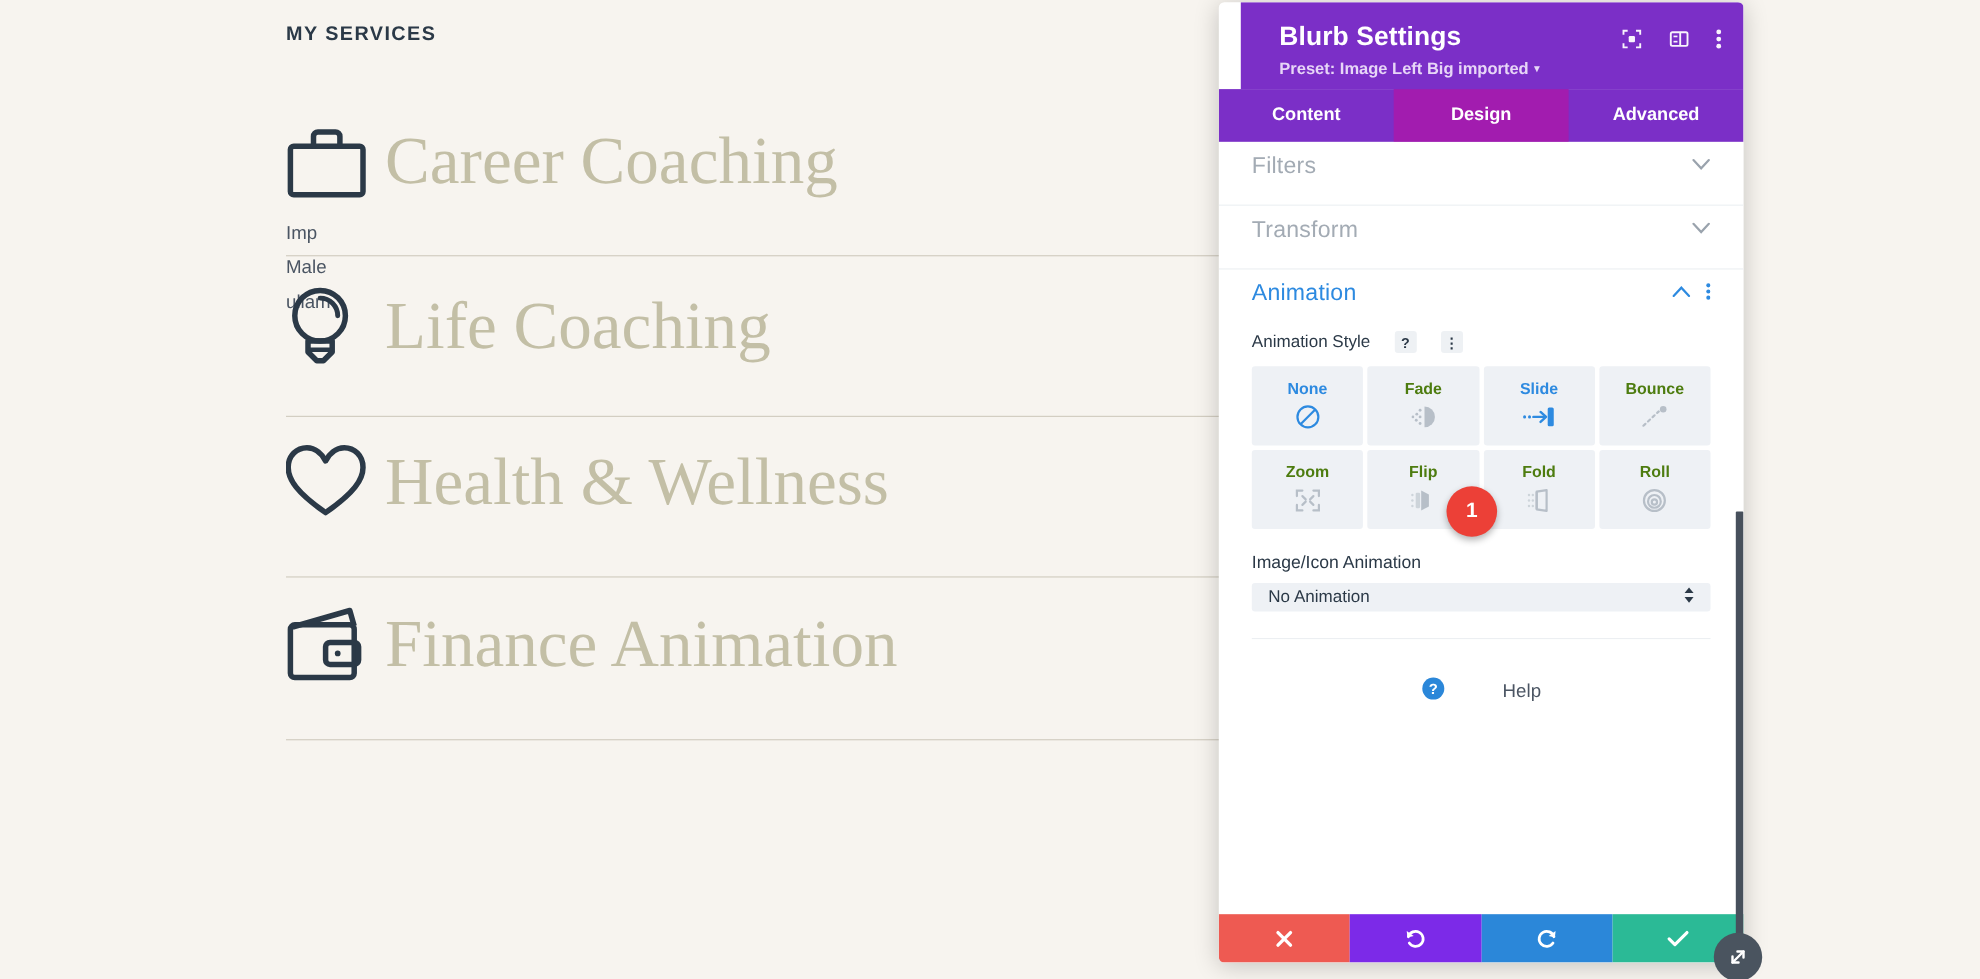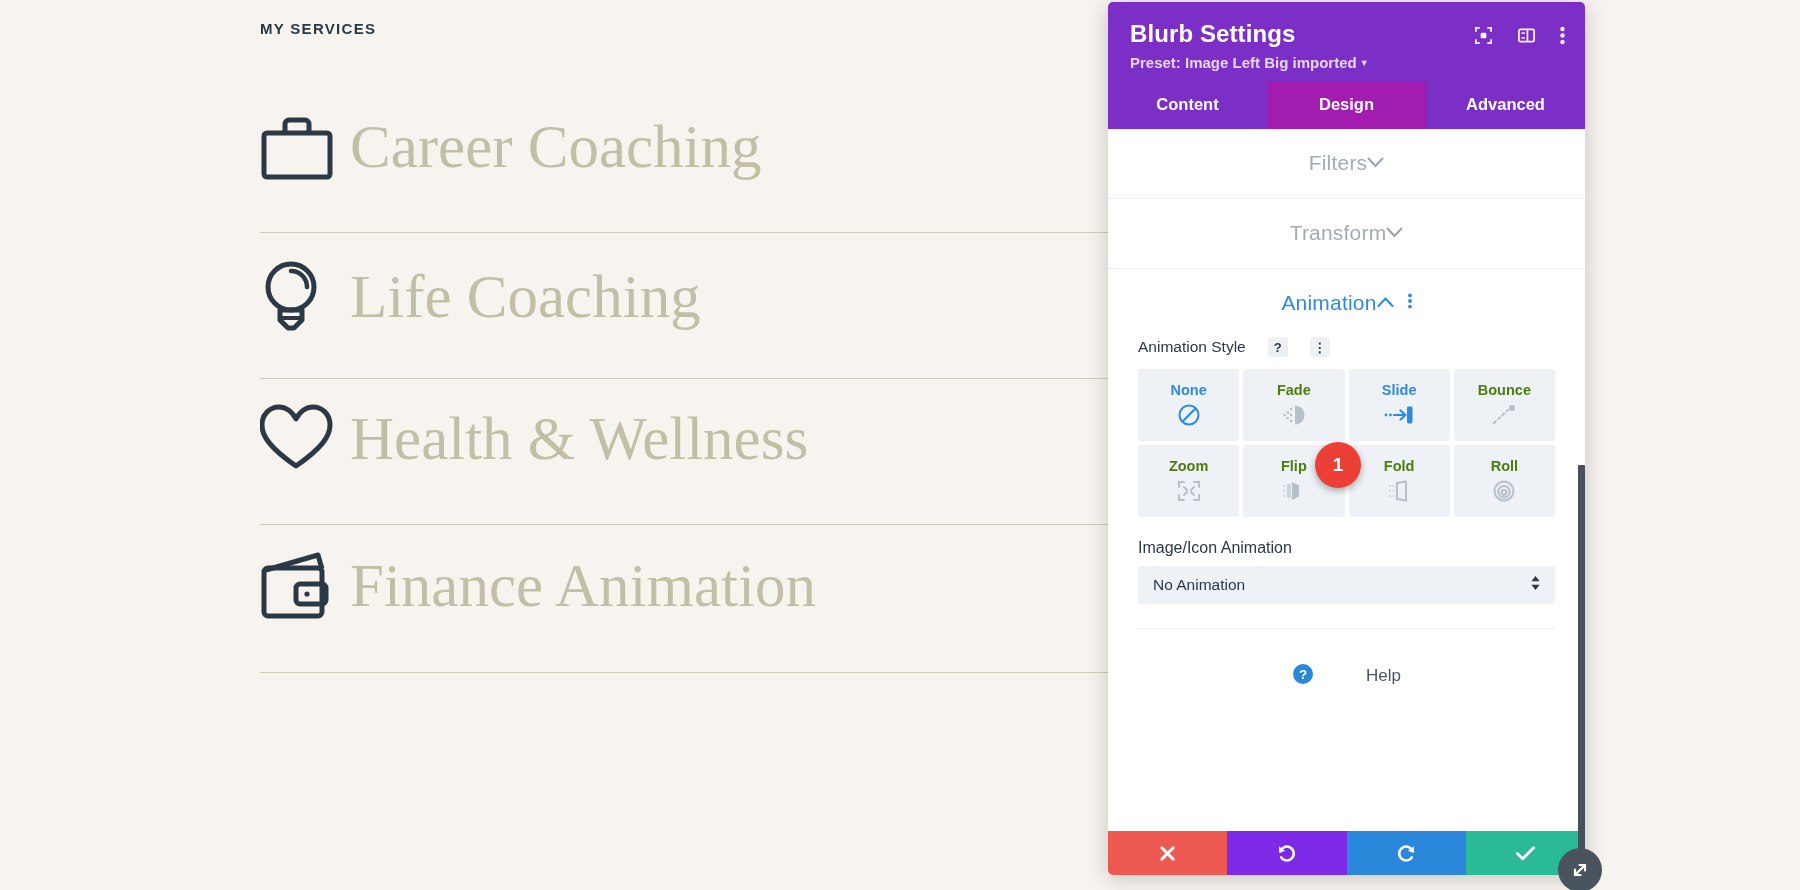--- a/index.html
+++ b/index.html
@@ -10,21 +10,21 @@
     font-family: "Liberation Sans", sans-serif;
   }
   #root { position: relative; width: 1800px; height: 890px; }
 
   
   .page { position: absolute; inset: 0; background: #f7f4ef; }
   .page-inner { position: absolute; left: 260px; top: 0; width: 1250px; }
 
   .eyebrow {
     position: absolute; left: 0; top: 20px;
-    font-size: 15px; font-weight: 700; letter-spacing: 1.3px;
+    font-size: 18px; font-weight: 700; letter-spacing: 1.3px;
     color: #2b3947; text-transform: uppercase;
   }
 
   .svc {
     position: absolute; left: 0; width: 1250px;
     display: flex; align-items: flex-start;
   }
   .svc-left { display: flex; align-items: center; width: 880px; }
   .svc-icon { width: 90px; flex: 0 0 90px; display: flex; align-items: center; justify-content: flex-start; }
   .svc-icon svg { display: block; }
@@ -48,22 +48,22 @@
     position: absolute; left: 1108px; top: 2px;
     width: 477px; height: 873px;
     background: #ffffff;
     border-radius: 5px;
     box-shadow: 0 3px 22px rgba(0,0,0,0.20);
     overflow: hidden;
     display: flex; flex-direction: column;
   }
   .modal-header {
     background: #7d2ac8; background: #7b2fc7;
-    padding: 18px 26px 10px 22px;
-    position: relative; flex: 0 0 auto;
+    padding: 18px 26px 10px 35px;
+    position: relative; flex: 0 0 auto; margin-left: 20px;
   }
   .modal-title {
     color: #fff; font-size: 24px; font-weight: 700; letter-spacing: 0.1px;
   }
   .modal-preset {
     color: #e7d6f7; font-size: 15px; font-weight: 700; margin-top: 6px;
   }
   .preset-caret { font-size: 9px; margin-left: 3px; position: relative; top: -2px; }
   .hdr-icons {
     position: absolute; right: 20px; top: 24px;
@@ -78,22 +78,22 @@
     color: #ffffff; font-size: 16.5px; font-weight: 700;
     cursor: pointer; user-select: none;
   }
   .tab.active { background: #a21caf; }
 
   .panel-body {
     flex: 1 1 auto; background: #fff;
     overflow: hidden; position: relative;
   }
   .toggle-row {
-    padding: 22px 30px 23px 30px;
-    display: flex; align-items: center; justify-content: center;
+    padding: 10px 30px 23px 30px;
+    display: flex; align-items: center; justify-content: space-between;
     border-bottom: 1px solid #eceff2;
   }
   .toggle-title { font-size: 21px; color: #a3abb4; letter-spacing: .2px; }
   .toggle-title.open { color: #2d8ae0; }
   .toggle-right { display: flex; align-items: center; gap: 14px; }
   .chev { display:block; }
 
   .section-content { padding: 0 30px 0 30px; }
 
   .field-label-row {
@@ -125,21 +125,21 @@
     position: absolute; width: 46px; height: 46px; border-radius: 50%;
     background: #ec4037; color: #fff;
     display: flex; align-items: center; justify-content: center;
     font-size: 19px; font-weight: 700;
     box-shadow: 0 3px 7px rgba(0,0,0,.30);
     left: 1315px; top: 442px; z-index: 40;
   }
 
   .sub-label { font-size: 16px; color: #2b3947; margin: 4px 0 9px 0; font-weight: 400; }
   .select-box {
-    background: #eef1f5; border-radius: 3px; height: 38px;
+    background: #eef1f5; border-radius: 3px; height: 26px;
     display: flex; align-items: center; justify-content: space-between;
     padding: 0 14px 0 15px; cursor: pointer; gap: 11px;
   }
   .select-val { font-size: 15.5px; color: #2b3947; }
 
   .section-divider { height: 1px; background: #eceff2; margin-top: 24px; }
 
   .help-row {
     display: flex; align-items: center; justify-content: center;
     gap: 11px; padding: 34px 0 0 0;
@@ -170,21 +170,21 @@
 </head>
 <body>
 
 <div id="root">
 
   <div class="page">
     <div class="page-inner">
 
       <div class="eyebrow">MY SERVICES</div>
 
-      <div class="svc" style="top:112px;">
+      <div class="svc" style="top:112px;flex-direction:column;">
         <div class="svc-left">
           <div class="svc-icon">
             <svg width="74" height="70" viewBox="0 0 74 70">
               <rect x="4" y="21" width="66" height="44" rx="3" fill="none" stroke="#2b3947" stroke-width="5"></rect>
               <path d="M25 21 V12 a4 4 0 0 1 4 -4 h16 a4 4 0 0 1 4 4 V21" fill="none" stroke="#2b3947" stroke-width="5"></path>
             </svg>
           </div>
           <div class="svc-title">Career Coaching</div>
         </div>
         <div class="svc-body">Imp<br>Male<br>ullam</div>

